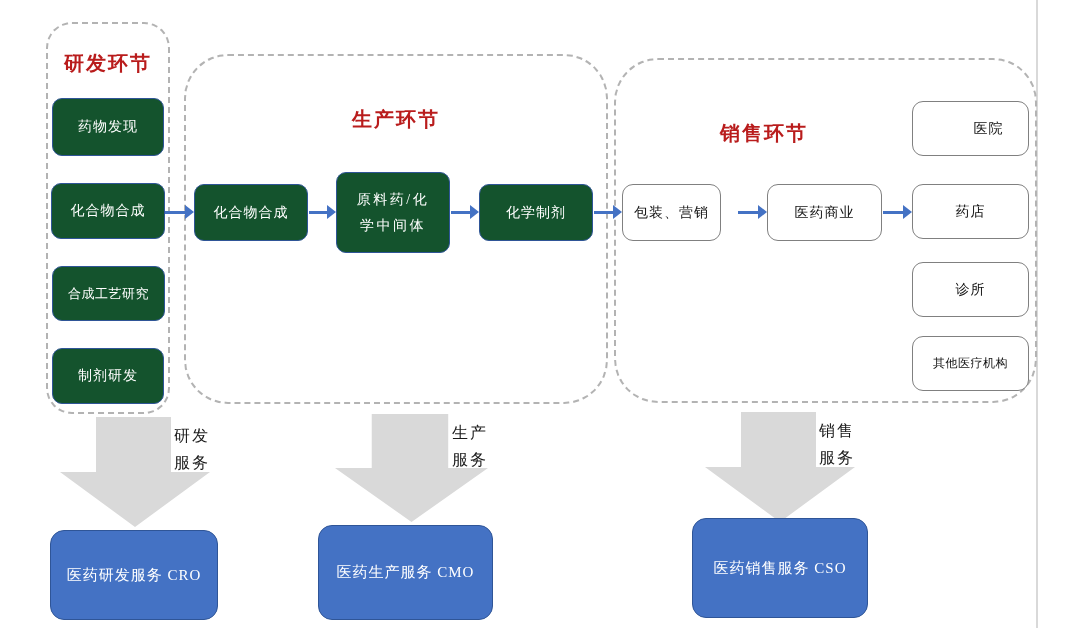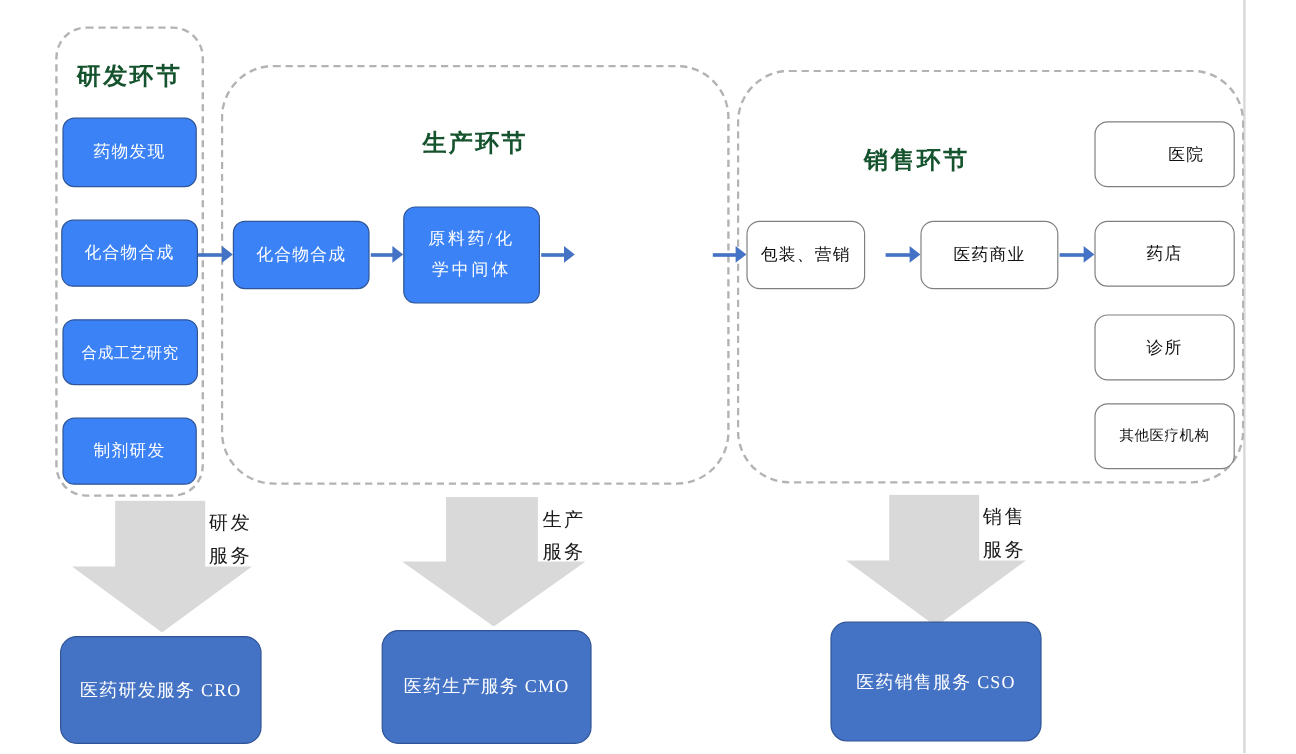--- a/index.html
+++ b/index.html
@@ -14,27 +14,27 @@
     position:absolute;
     border:2.5px dashed #b3b3b3;
     background:transparent;
     box-sizing:border-box;
   }
   .section-title{
     position:absolute;
     font-family:"Liberation Serif",serif;
     font-weight:700;
     font-size:20px;
-    color:#14532d;
+    color:#b91c1c;
     text-align:center;
     letter-spacing:2px;
   }
   .blue-box{
     position:absolute;
-    background:#3b82f6;
+    background:#14532d;
     border:1.5px solid #2F5597;
     border-radius:10px;
     color:#ffffff;
     display:flex;align-items:center;justify-content:center;
     text-align:center;
     font-family:"Liberation Serif",serif;
     font-size:14px;
     letter-spacing:1px;
     box-sizing:border-box;
   }
@@ -114,20 +114,21 @@
   <div class="dashed-region" style="left:184px;top:54px;width:424px;height:350px;border-radius:44px;"></div>
   <div class="section-title" style="left:184px;top:106px;width:424px;">生产环节</div>
 
   <div class="blue-box" style="left:194px;top:184px;width:114px;height:57px;">化合物合成</div>
   <div class="blue-box" style="left:336px;top:172px;width:114px;height:81px;">
     <div class="two-line">
       <span>原料药/化</span><br>
       <span>学中间体</span>
     </div>
   </div>
+  <div class="blue-box" style="left:479px;top:184px;width:114px;height:57px;">化学制剂</div>
 
   <div class="dashed-region" style="left:614px;top:58px;width:423px;height:345px;border-radius:44px;"></div>
   <div class="section-title" style="left:614px;top:120px;width:300px;">销售环节</div>
 
   <div class="white-box" style="left:622px;top:184px;width:99px;height:57px;">包装、营销</div>
   <div class="white-box" style="left:767px;top:184px;width:115px;height:57px;">医药商业</div>
 
   <div class="white-box" style="left:912px;top:101px;width:117px;height:55px;padding-left:36px;">医院</div>
   <div class="white-box" style="left:912px;top:184px;width:117px;height:55px;">药店</div>
   <div class="white-box" style="left:912px;top:262px;width:117px;height:55px;">诊所</div>

